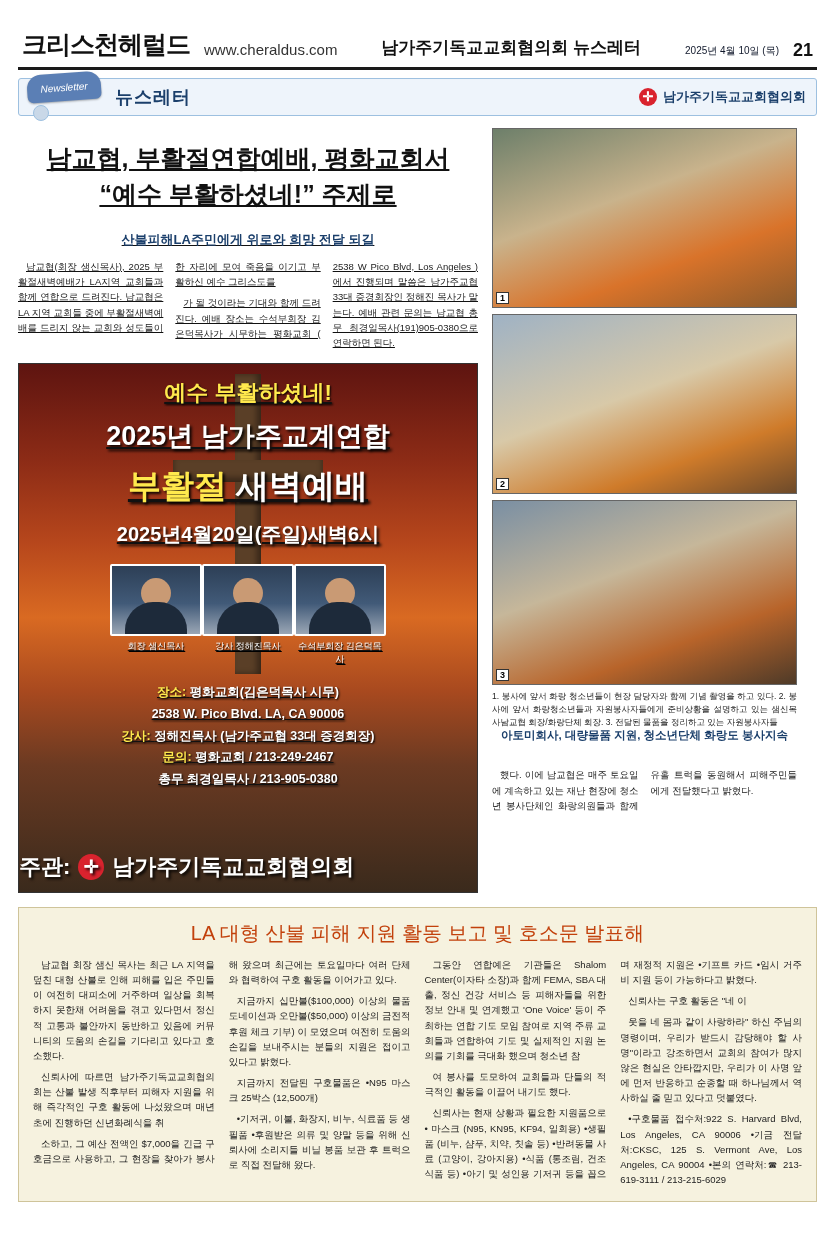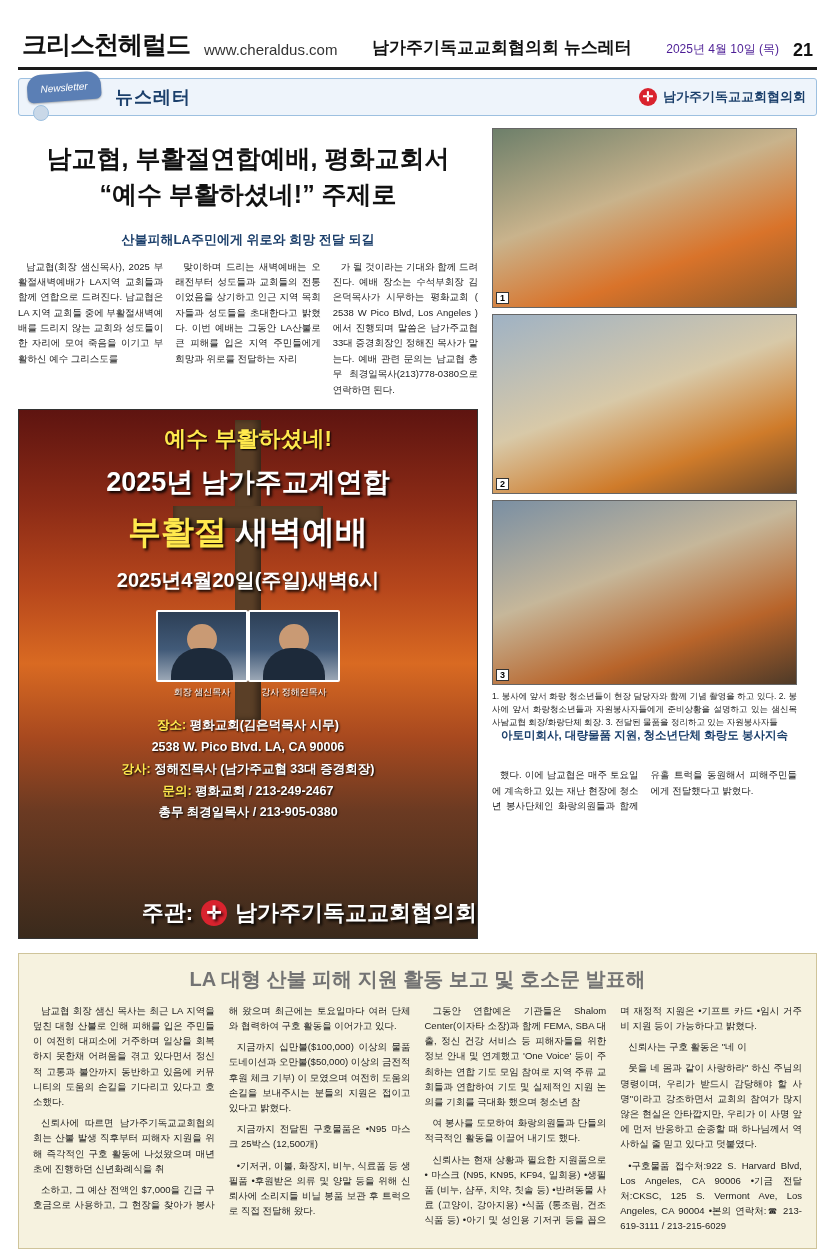--- a/index.html
+++ b/index.html
@@ -24,21 +24,21 @@
     font-family: "Liberation Serif", serif;
     font-size: 25px; font-weight:700; letter-spacing:-1px;
     color:#111;
   }
   .brand-url { font-size:15px; color:#333; padding-bottom:3px; }
   .masthead-title {
     flex:1; text-align:center;
     font-size:17px; font-weight:700; color:#111;
     padding-bottom:2px;
   }
-  .masthead-date { font-size:12px; color:#4c1d95; padding-bottom:3px; }
+  .masthead-date { font-size:10px; color:#0f172a; padding-bottom:3px; }
   .masthead-page { font-size:18px; font-weight:700; padding-bottom:0px; color:#111;}
 
   
   .sectionbar {
     position:relative;
     margin-top:8px;
     height:38px;
     background:#eef4fb;
     border:1px solid #9dc0e0;
     border-radius:3px;
@@ -70,21 +70,21 @@
     font-size:13px; font-weight:700; color:#1b3f6b;
   }
   .cross-badge {
     width:18px;height:18px;border-radius:50%;
     background:#d9232e; color:#fff; font-size:13px; line-height:18px;
     text-align:center; font-weight:700;
   }
 
   
   .content { display:flex; gap:14px; margin-top:12px; }
-  .col-left { width:460px; }
+  .col-left { width:460px;text-decoration:underline; }
   .col-right { width:305px; }
 
   .headline {
     text-align:center;
     font-size:25px; font-weight:700; line-height:1.45;
     color:#111; margin: 12px 0 18px 0;
     font-family:"Liberation Sans", sans-serif;
   }
   .subhead {
     text-align:center; font-size:13px; font-weight:700; color:#1b3f6b;
@@ -139,21 +139,21 @@
   .pcap { font-size:9px; margin-top:4px; color:#fff; text-shadow:1px 1px 1px #000; }
 
   .poster-info {
     margin-top:16px; font-size:12.5px; line-height:1.75; font-weight:700;
     color:#ffe94d; text-shadow:1px 1px 2px #000; text-align:center;
   }
   .poster-info .lbl { color:#ffe94d; }
   .poster-info .val { color:#ffffff; }
   .poster-footer {
     position:absolute; bottom:10px; left:0; right:0;
-    display:flex; align-items:center; justify-content:flex-end; gap:8px;
+    display:flex; align-items:center; justify-content:flex-start; gap:8px;
     font-size:22px; font-weight:700; color:#fff; text-shadow:2px 2px 3px #000;
   }
   .poster-footer .cbadge {
     width:26px;height:26px;border-radius:50%;background:#d9232e;color:#fff;
     font-size:18px;line-height:26px;text-align:center;
   }
 
   
   .photo { position:relative; border:1px solid #666; overflow:hidden; }
   .photo + .photo { margin-top:6px; }
@@ -173,21 +173,21 @@
   }
   .rsub { text-align:center; font-size:11.5px; font-weight:700; color:#1b3f6b; margin-bottom:24px; }
   .rbody { column-count:2; column-gap:12px; font-size:9.5px; line-height:1.62; text-align:justify; color:#222; }
   .rbody p { margin:0 0 6px 0; text-indent:8px; }
 
   
   .bottombox {
     margin-top:14px; background:#f6f2df; border:1px solid #cfc49a;
     padding:12px 14px 14px 14px;
   }
-  .bb-title { text-align:center; font-size:20px; font-weight:700; color:#737373; margin-bottom:10px; }
+  .bb-title { text-align:center; font-size:20px; font-weight:400; color:#c2410c; margin-bottom:10px; }
   .bb-cols { column-count:4; column-gap:14px; font-size:9.5px; line-height:1.6; text-align:justify; color:#222; }
   .bb-cols p { margin:0 0 6px 0; text-indent:8px; }
 </style>
 </head>
 <body>
 
 <div class="page">
 
   <div class="masthead">
     <div class="brand">크리스천헤럴드</div>
@@ -210,22 +210,21 @@
   <div class="content">
 
     <div class="col-left">
       <div class="headline">
         <div>남교협, 부활절연합예배, 평화교회서</div>
         <div>“예수 부활하셨네!” 주제로</div>
       </div>
       <div class="subhead">산불피해LA주민에게 위로와 희망 전달 되길</div>
       <div class="body-cols">
         <p>남교협(회장 샘신목사), 2025 부활절새벽예배가 LA지역 교회들과 함께 연합으로 드려진다. 남교협은 LA 지역 교회들 중에 부활절새벽예배를 드리지 않는 교회와 성도들이 한 자리에 모여 죽음을 이기고 부활하신 예수 그리스도를</p>
-        <p>맞이하며 드리는 새벽예배는 오래전부터 성도들과 교회들의 전통이었음을 상기하고 인근 지역 목회자들과 성도들을 초대한다고 밝혔다. 이번 예배는 그동안 LA산불로 큰 피해를 입은 지역 주민들에게 희망과 위로를 전달하는 자리</p>
-        <p>가 될 것이라는 기대와 함께 드려진다. 예배 장소는 수석부회장 김은덕목사가 시무하는 평화교회 ( 2538 W Pico Blvd, Los Angeles )에서 진행되며 말씀은 남가주교협 33대 증경회장인 정해진 목사가 맡는다. 예배 관련 문의는 남교협 총무 최경일목사(213)778-0380으로 연락하면 된다.</p>
+        <p>가 될 것이라는 기대와 함께 드려진다. 예배 장소는 수석부회장 김은덕목사가 시무하는 평화교회 ( 2538 W Pico Blvd, Los Angeles )에서 진행되며 말씀은 남가주교협 33대 증경회장인 정해진 목사가 맡는다. 예배 관련 문의는 남교협 총무 최경일목사(191)905-0380으로 연락하면 된다.</p>
       </div>
 
       <div class="poster">
         <div class="cross"></div>
         <div class="poster-inner">
           <div class="p-line1">예수 부활하셨네!</div>
           <div class="p-line2">2025년 남가주교계연합</div>
           <div class="p-line3">
             <span>부활절</span>
             <span class="w">새벽예배</span>
@@ -234,20 +233,24 @@
 
           <div class="portraits">
             <div class="portrait">
               <div class="ph"></div>
               <div class="pcap">회장 샘신목사</div>
             </div>
             <div class="portrait">
               <div class="ph"></div>
               <div class="pcap">강사 정해진목사</div>
             </div>
+            <div class="portrait">
+              <div class="ph"></div>
+              <div class="pcap">수석부회장 김은덕목사</div>
+            </div>
           </div>
 
           <div class="poster-info">
             <div>
               <span class="lbl">장소:</span>
               <span class="val">평화교회(김은덕목사 시무)</span>
             </div>
             <div>
               <span class="val">2538 W. Pico Blvd. LA, CA 90006</span>
             </div>
@@ -294,21 +297,21 @@
   <div class="bottombox">
     <div class="bb-title">LA 대형 산불 피해 지원 활동 보고 및 호소문 발표해</div>
     <div class="bb-cols">
       <p>남교협 회장 샘신 목사는 최근 LA 지역을 덮친 대형 산불로 인해 피해를 입은 주민들이 여전히 대피소에 거주하며 일상을 회복하지 못한채 어려움을 겪고 있다면서 정신적 고통과 불안까지 동반하고 있음에 커뮤니티의 도움의 손길을 기다리고 있다고 호소했다.</p>
       <p>신뢰사에 따르면 남가주기독교교회협의회는 산불 발생 직후부터 피해자 지원을 위해 즉각적인 구호 활동에 나섰왔으며 매년 초에 진행하던 신년화례식을 취</p>
       <p>소하고, 그 예산 전액인 $7,000을 긴급 구호금으로 사용하고, 그 현장을 찾아가 봉사해 왔으며 최근에는 토요일마다 여러 단체와 협력하여 구호 활동을 이어가고 있다.</p>
       <p>지금까지 십만불($100,000) 이상의 물품 도네이션과 오만불($50,000) 이상의 금전적 후원 체크 기부) 이 모였으며 여전히 도움의 손길을 보내주시는 분들의 지원은 접이고 있다고 밝혔다.</p>
       <p>지금까지 전달된 구호물품은 •N95 마스크 25박스 (12,500개)</p>
       <p>•기저귀, 이불, 화장지, 비누, 식료품 등 생필품 •후원받은 의류 및 양말 등을 위해 신뢰사에 소리지들 비닐 봉품 보관 후 트럭으로 직접 전달해 왔다.</p>
       <p>그동안 연합예은 기관들은 Shalom Center(이자타 소장)과 함께 FEMA, SBA 대출, 정신 건강 서비스 등 피해자들을 위한 정보 안내 및 연계했고 'One Voice' 등이 주최하는 연합 기도 모임 참여로 지역 주류 교회들과 연합하여 기도 및 실제적인 지원 논의를 기회를 극대화 했으며 청소년 참</p>
-      <p>여 봉사를 도모하여 화랑의원들과 단들의 적극적인 활동을 이끌어 내기도 했다.</p>
+      <p>여 봉사를 도모하여 교회들과 단들의 적극적인 활동을 이끌어 내기도 했다.</p>
       <p>신뢰사는 현재 상황과 필요한 지원품으로 • 마스크 (N95, KN95, KF94, 일회용) •생필품 (비누, 샴푸, 치약, 칫솔 등) •반려동물 사료 (고양이, 강아지용) •식품 (통조림, 건조식품 등) •아기 및 성인용 기저귀 등을 꼽으며 재정적 지원은 •기프트 카드 •임시 거주비 지원 등이 가능하다고 밝혔다.</p>
       <p>신뢰사는 구호 활동은 "네 이</p>
       <p>웃을 네 몸과 같이 사랑하라" 하신 주님의 명령이며, 우리가 받드시 감당해야 할 사명"이라고 강조하면서 교회의 참여가 많지 않은 현실은 안타깝지만, 우리가 이 사명 앞에 먼저 반응하고 순종할 때 하나님께서 역사하실 줄 믿고 있다고 덧붙였다.</p>
       <p>•구호물품 접수처:922 S. Harvard Blvd, Los Angeles, CA 90006 •기금 전달처:CKSC, 125 S. Vermont Ave, Los Angeles, CA 90004 •본의 연락처:☎ 213-619-3111 / 213-215-6029</p>
     </div>
   </div>
 
 </div>
 
 </body></html>

